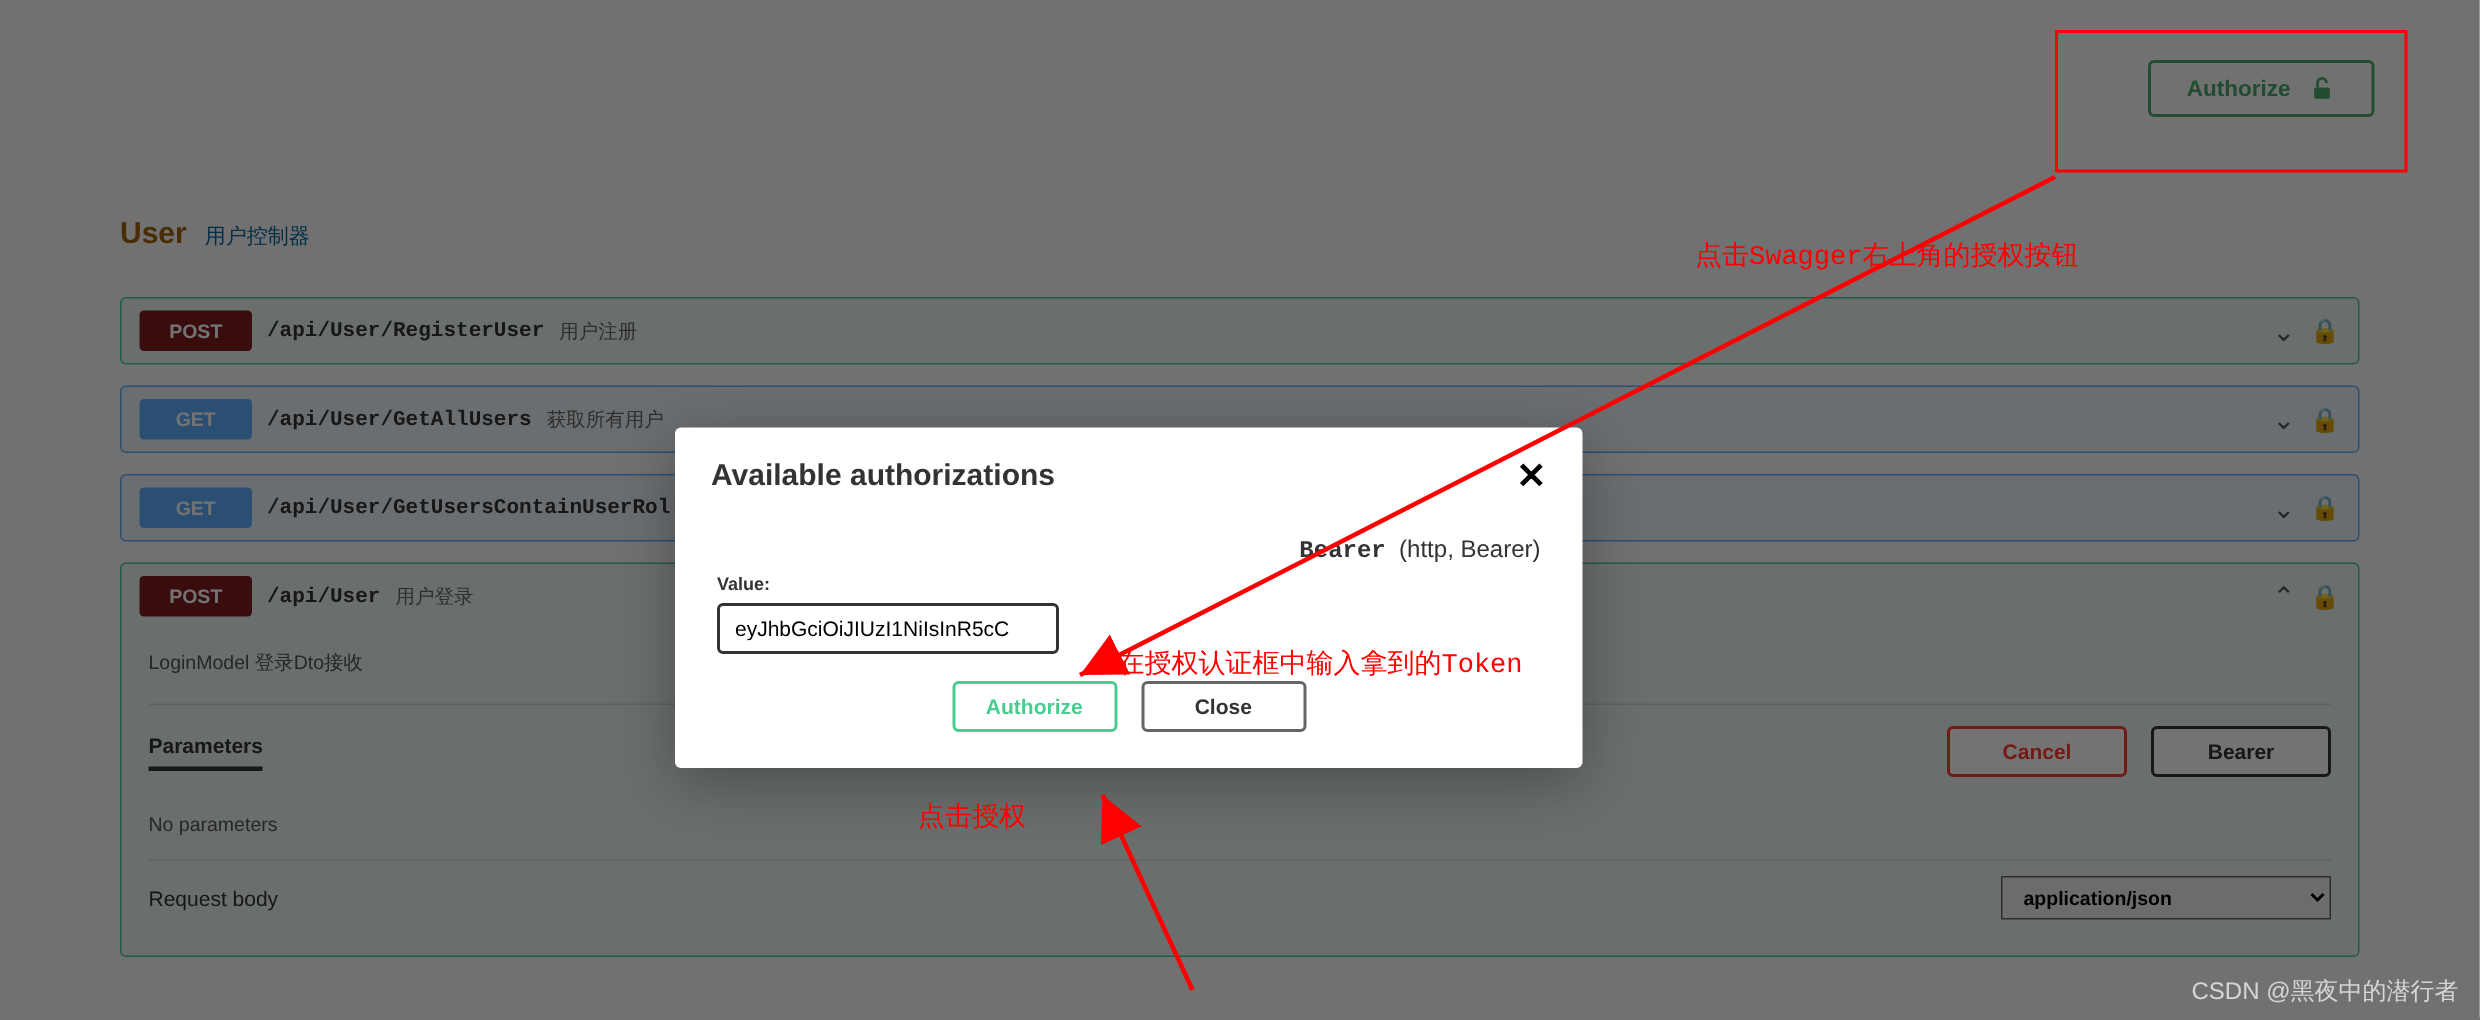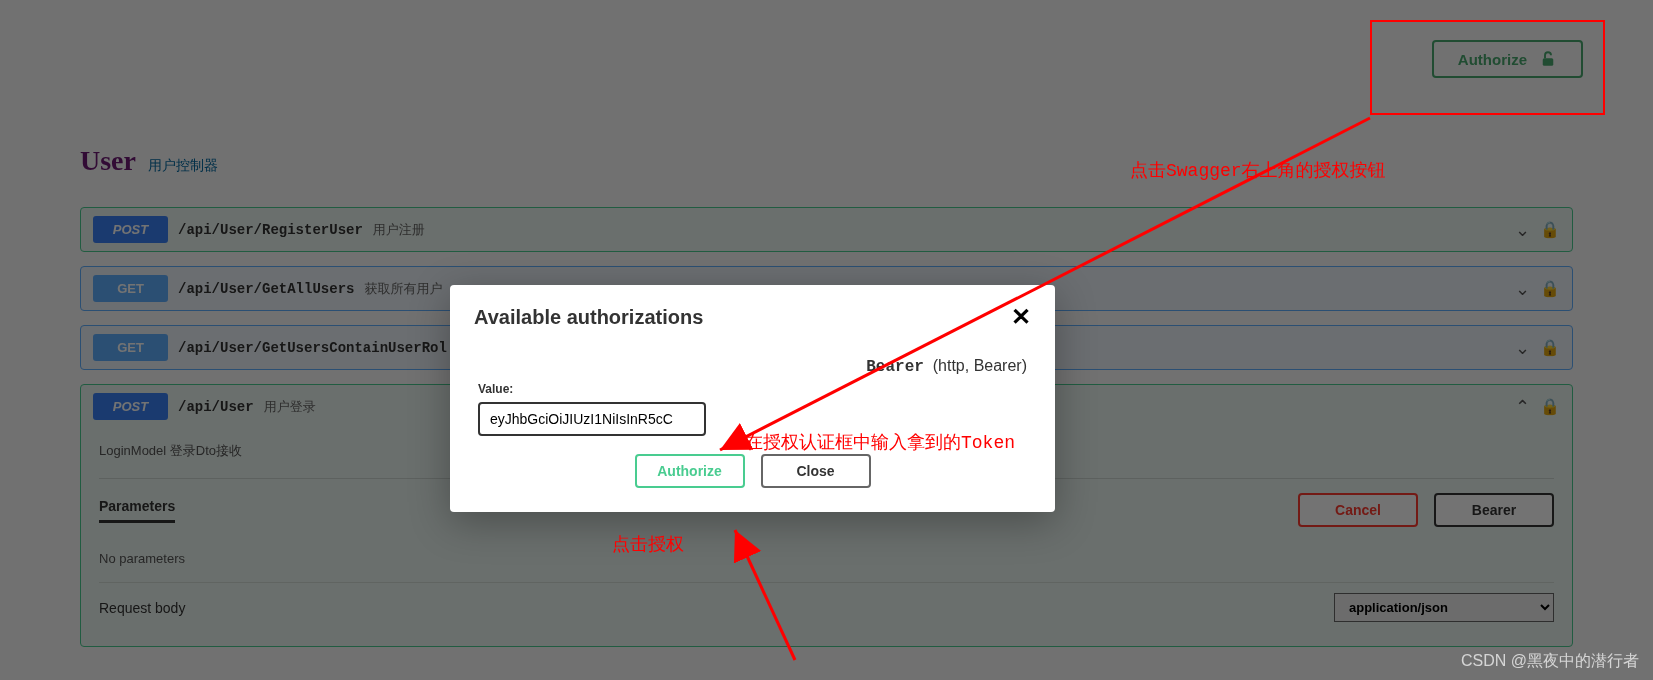--- a/index.html
+++ b/index.html
@@ -45,21 +45,21 @@
     }
     .frame-top { top: 20px; right: 48px; width: 235px; height: 95px; }
     .section {
       position: absolute;
       top: 145px;
       left: 80px;
       right: 80px;
       z-index: 1;
     }
     .section-header { display: flex; align-items: baseline; gap: 12px; margin-bottom: 30px; }
-    .section-title { font-size: 28px; font-weight: 700; color: #701a75; font-family: Liberation Serif, serif; }
+    .section-title { font-size: 20px; font-weight: 700; color: #a16207; }
     .section-sub { font-size: 14px; color: #0369a1; }
     .op-row {
       display: flex;
       align-items: center;
       border: 1px solid rgba(0,0,0,0.15);
       border-radius: 4px;
       padding: 8px 12px;
       margin-bottom: 14px;
       background: rgba(255,255,255,0.85);
       cursor: pointer;
@@ -69,21 +69,21 @@
     .method {
       color: #fff;
       font-weight: 700;
       font-size: 13px;
       padding: 6px 0;
       width: 75px;
       text-align: center;
       border-radius: 3px;
       margin-right: 10px;
     }
-    .m-post { background: #3b82f6; font-style: italic; }
+    .m-post { background: #7f1d1d; }
     .m-get { background: #61affe; }
     .op-path { font-family: "Courier New", monospace; font-weight: 700; font-size: 14px; color: #333; }
     .op-desc { font-size: 13px; color: #666; margin-left: 10px; }
     .op-spacer { flex: 1; }
     .chev { color: #555; font-size: 18px; margin-right: 10px; }
     .lock-small { color: #888; }
     .op-expanded {
       border: 1px solid #49cc90;
       background: rgba(73,204,144,0.08);
       border-radius: 4px;

